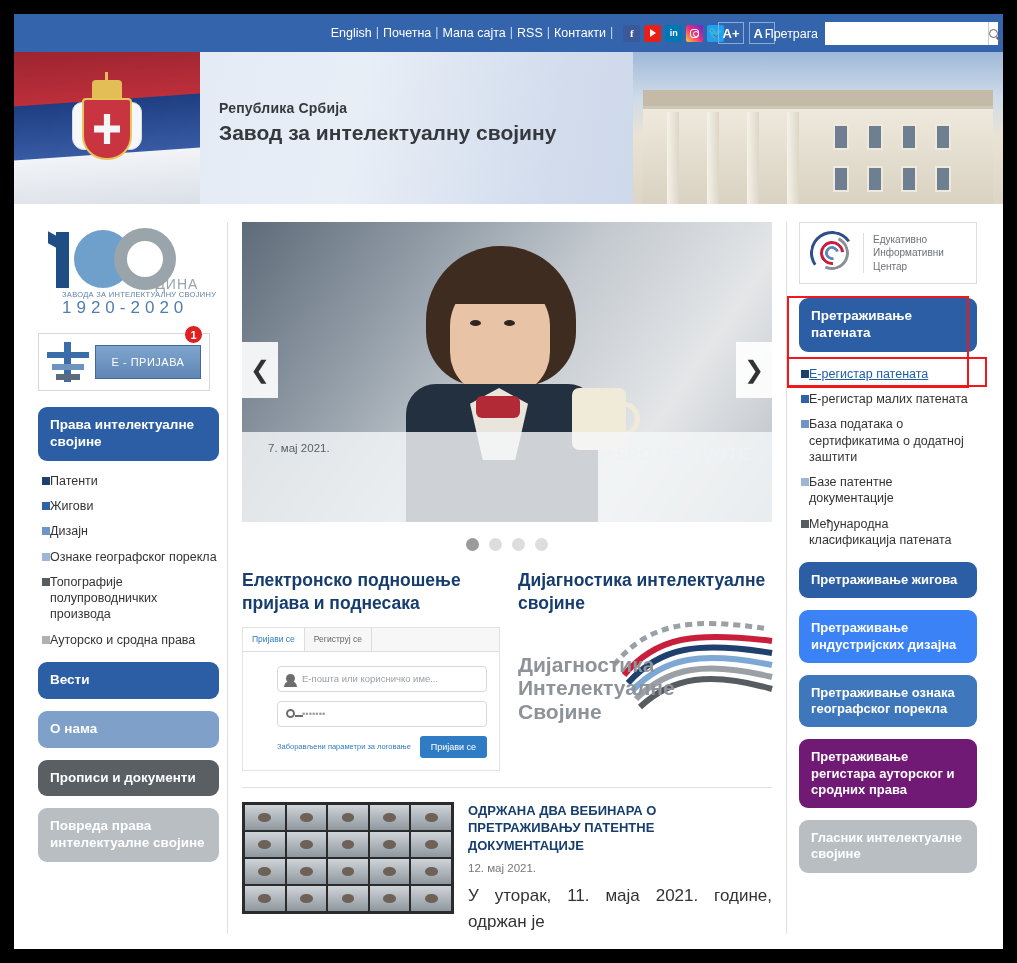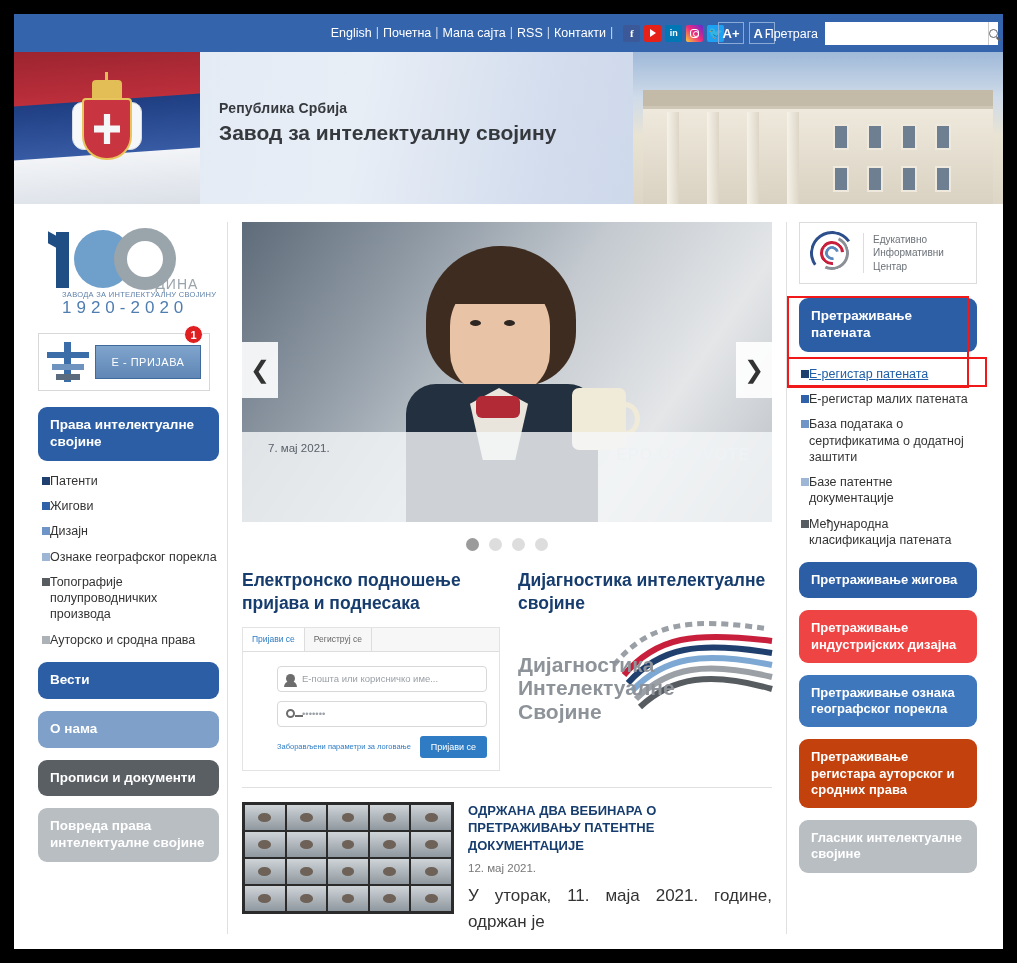--- a/index.html
+++ b/index.html
@@ -472,19 +472,19 @@
             <span class="bdot" style="background:#9db6d6"></span>
             <span>Базе патентне документације</span>
           </div>
         <div class="bitem">
             <span class="bdot" style="background:#575c61"></span>
             <span>Међународна класификација патената</span>
           </div>
       </div>
 
       <div class="pill sm" style="background:#2c5ea6">Претраживање жигова</div>
-      <div class="pill sm" style="background:#ef4444">Претраживање индустријских дизајна</div>
+      <div class="pill sm" style="background:#3b82f6">Претраживање индустријских дизајна</div>
       <div class="pill sm" style="background:#3f77bd">Претраживање ознака географског порекла</div>
-      <div class="pill sm" style="background:#c2410c">Претраживање регистара ауторског и сродних права</div>
+      <div class="pill sm" style="background:#701a75">Претраживање регистара ауторског и сродних права</div>
       <div class="pill sm" style="background:#b9bec3">Гласник интелектуалне својине</div>
     </div>
   </div>
 </div>
 
 </body></html>

